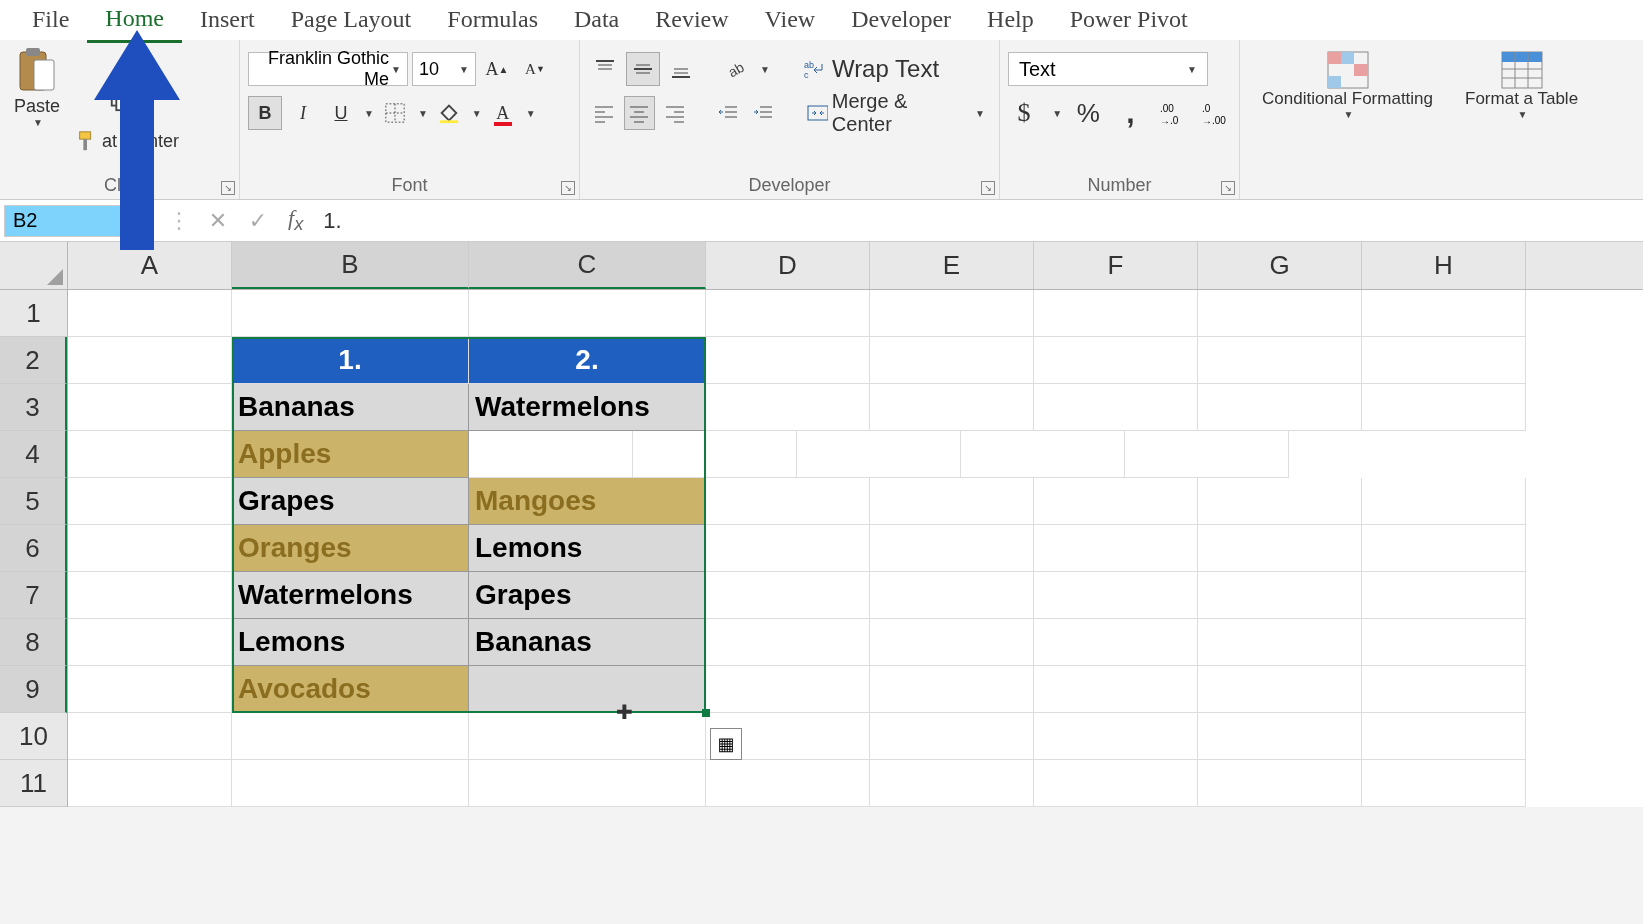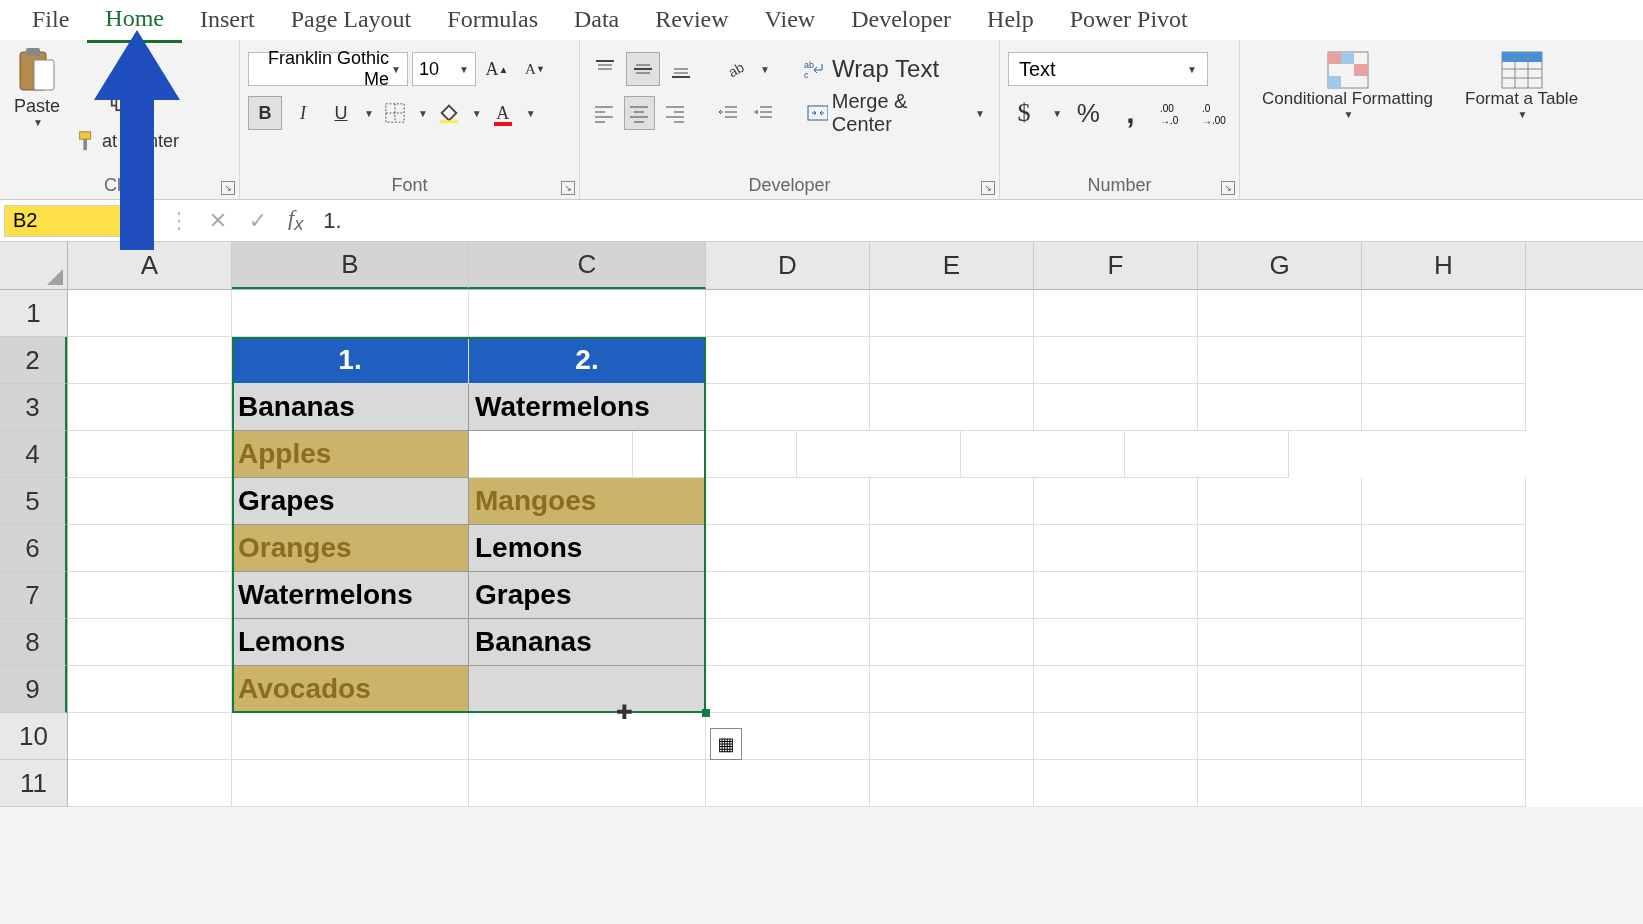--- a/index.html
+++ b/index.html
@@ -27,21 +27,21 @@
 .font-select { width: 160px; height: 34px; border: 1px solid #bbb; background: #fff; font-size: 18px; padding: 0 6px; display: flex; align-items: center; justify-content: space-between; }
 .size-select { width: 64px; height: 34px; border: 1px solid #bbb; background: #fff; font-size: 18px; padding: 0 6px; display: flex; align-items: center; justify-content: space-between; }
 
 .btn-boxed { border: 1px solid transparent; }
 .btn-boxed.active { background: #e0e0e0; border: 1px solid #a8a8a8; }
 
 .num-fmt { width: 200px; height: 34px; border: 1px solid #bbb; background: #fff; font-size: 20px; padding: 0 10px; display: flex; align-items: center; justify-content: space-between; }
 
 
 .formula-bar { display: flex; align-items: center; height: 42px; background: #fff; border-bottom: 1px solid #ccc; }
-.name-box { width: 150px; border: 1px solid #ccc; margin: 4px; height: 32px; display: flex; align-items: center; padding: 0 8px; font-size: 20px; background: #fde047; justify-content: space-between; }
+.name-box { width: 150px; border: 1px solid #ccc; margin: 4px; height: 32px; display: flex; align-items: center; padding: 0 8px; font-size: 20px; background: #7dd3fc; justify-content: space-between; }
 .fb-btn { width: 40px; display: flex; align-items: center; justify-content: center; color: #aaa; font-size: 22px; height: 100%; }
 .fx-label { font-style: italic; font-family: "Times New Roman", serif; color: #666; margin: 0 10px; font-size: 22px; }
 .formula-input { flex: 1; font-size: 22px; padding: 0 10px; color: #333; }
 .vdots { letter-spacing: -2px; color: #bbb; }
 
 
 .grid-area { position: relative; background: #fff; }
 .col-headers { display: flex; background: #e8e8e8; border-bottom: 1px solid #b5b5b5; height: 48px; }
 .corner { width: 68px; border-right: 1px solid #b5b5b5; background: #e8e8e8; position: relative; }
 .corner::after { content:''; position:absolute; right:4px; bottom:4px; width:0; height:0; border-left:16px solid transparent; border-bottom:16px solid #a0a0a0; }

